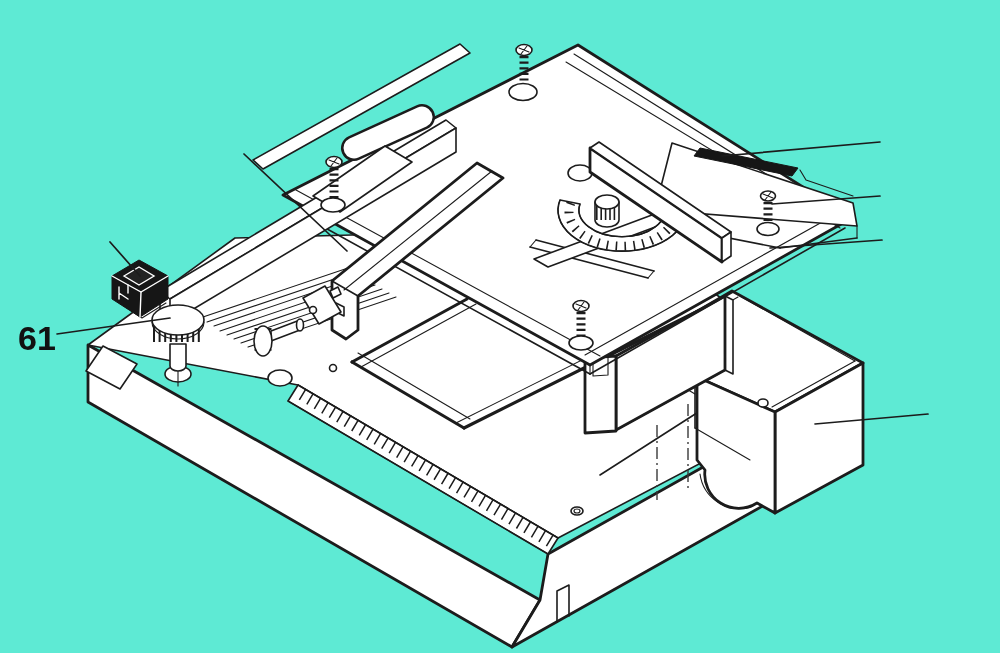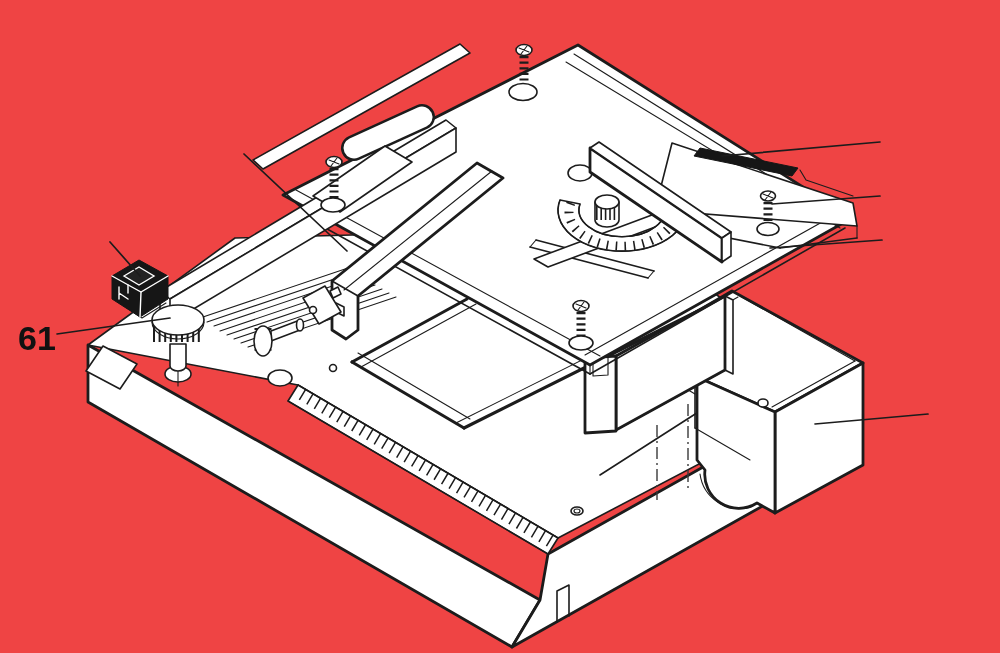--- a/index.html
+++ b/index.html
@@ -1,16 +1,16 @@
 <!DOCTYPE html>
 <html><head>
 <meta charset="utf-8">
 <style>
   html,body{margin:0;padding:0;background:#ffffff;}
-  .stage{position:relative;width:1000px;height:653px;background:#ef4444;overflow:hidden;
+  .stage{position:relative;width:1000px;height:653px;background:#5eead4;overflow:hidden;
          font-family:"Liberation Sans", sans-serif;}
   svg{position:absolute;left:0;top:0;}
   .ln{fill:none;stroke:#1c1c1c;stroke-width:1.6;stroke-linecap:round;stroke-linejoin:round;}
   .ln-thin{fill:none;stroke:#1c1c1c;stroke-width:1.1;stroke-linecap:round;stroke-linejoin:round;}
   .ln-bold{fill:none;stroke:#1c1c1c;stroke-width:3.1;stroke-linecap:round;stroke-linejoin:round;}
   .face{fill:#ffffff;stroke:#1c1c1c;stroke-width:1.6;stroke-linejoin:round;}
   .face-bold{fill:#ffffff;stroke:#1c1c1c;stroke-width:2.8;stroke-linejoin:round;}
   .dark{fill:#161616;stroke:#161616;stroke-width:1;}
   .wline{fill:none;stroke:#ffffff;stroke-width:1.4;stroke-linecap:round;}
   .ticks{fill:none;stroke:#1c1c1c;}

